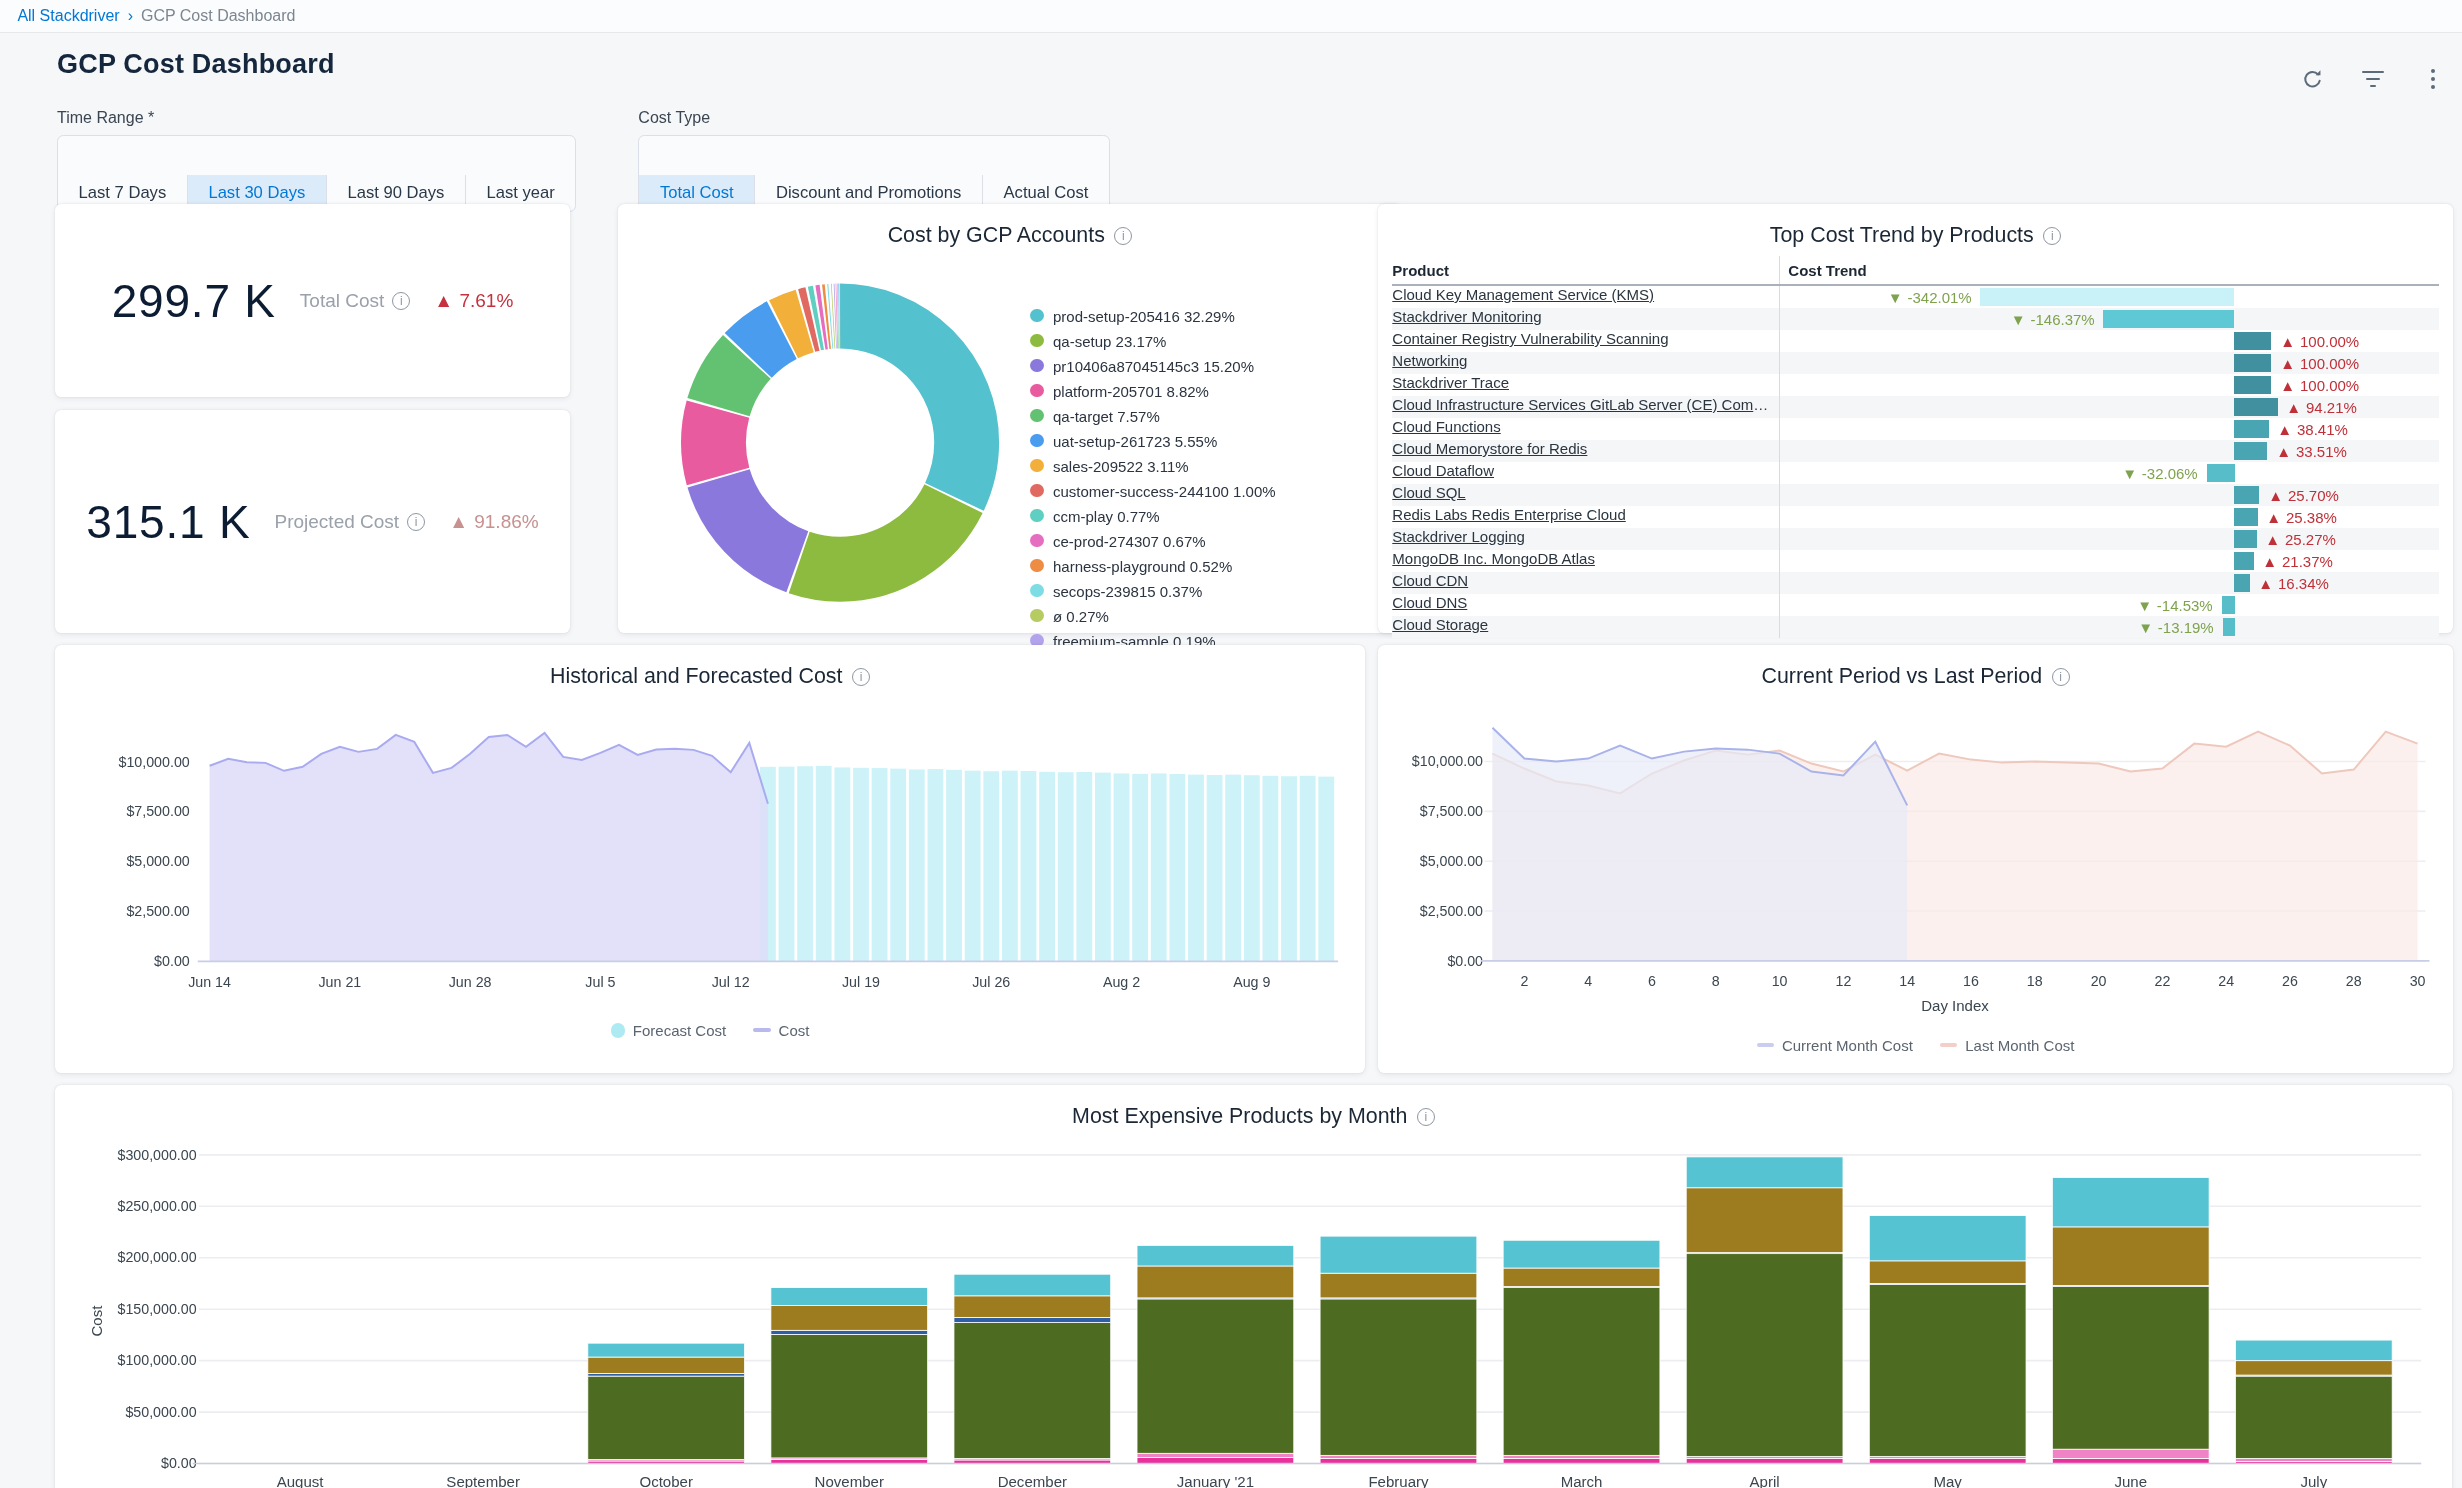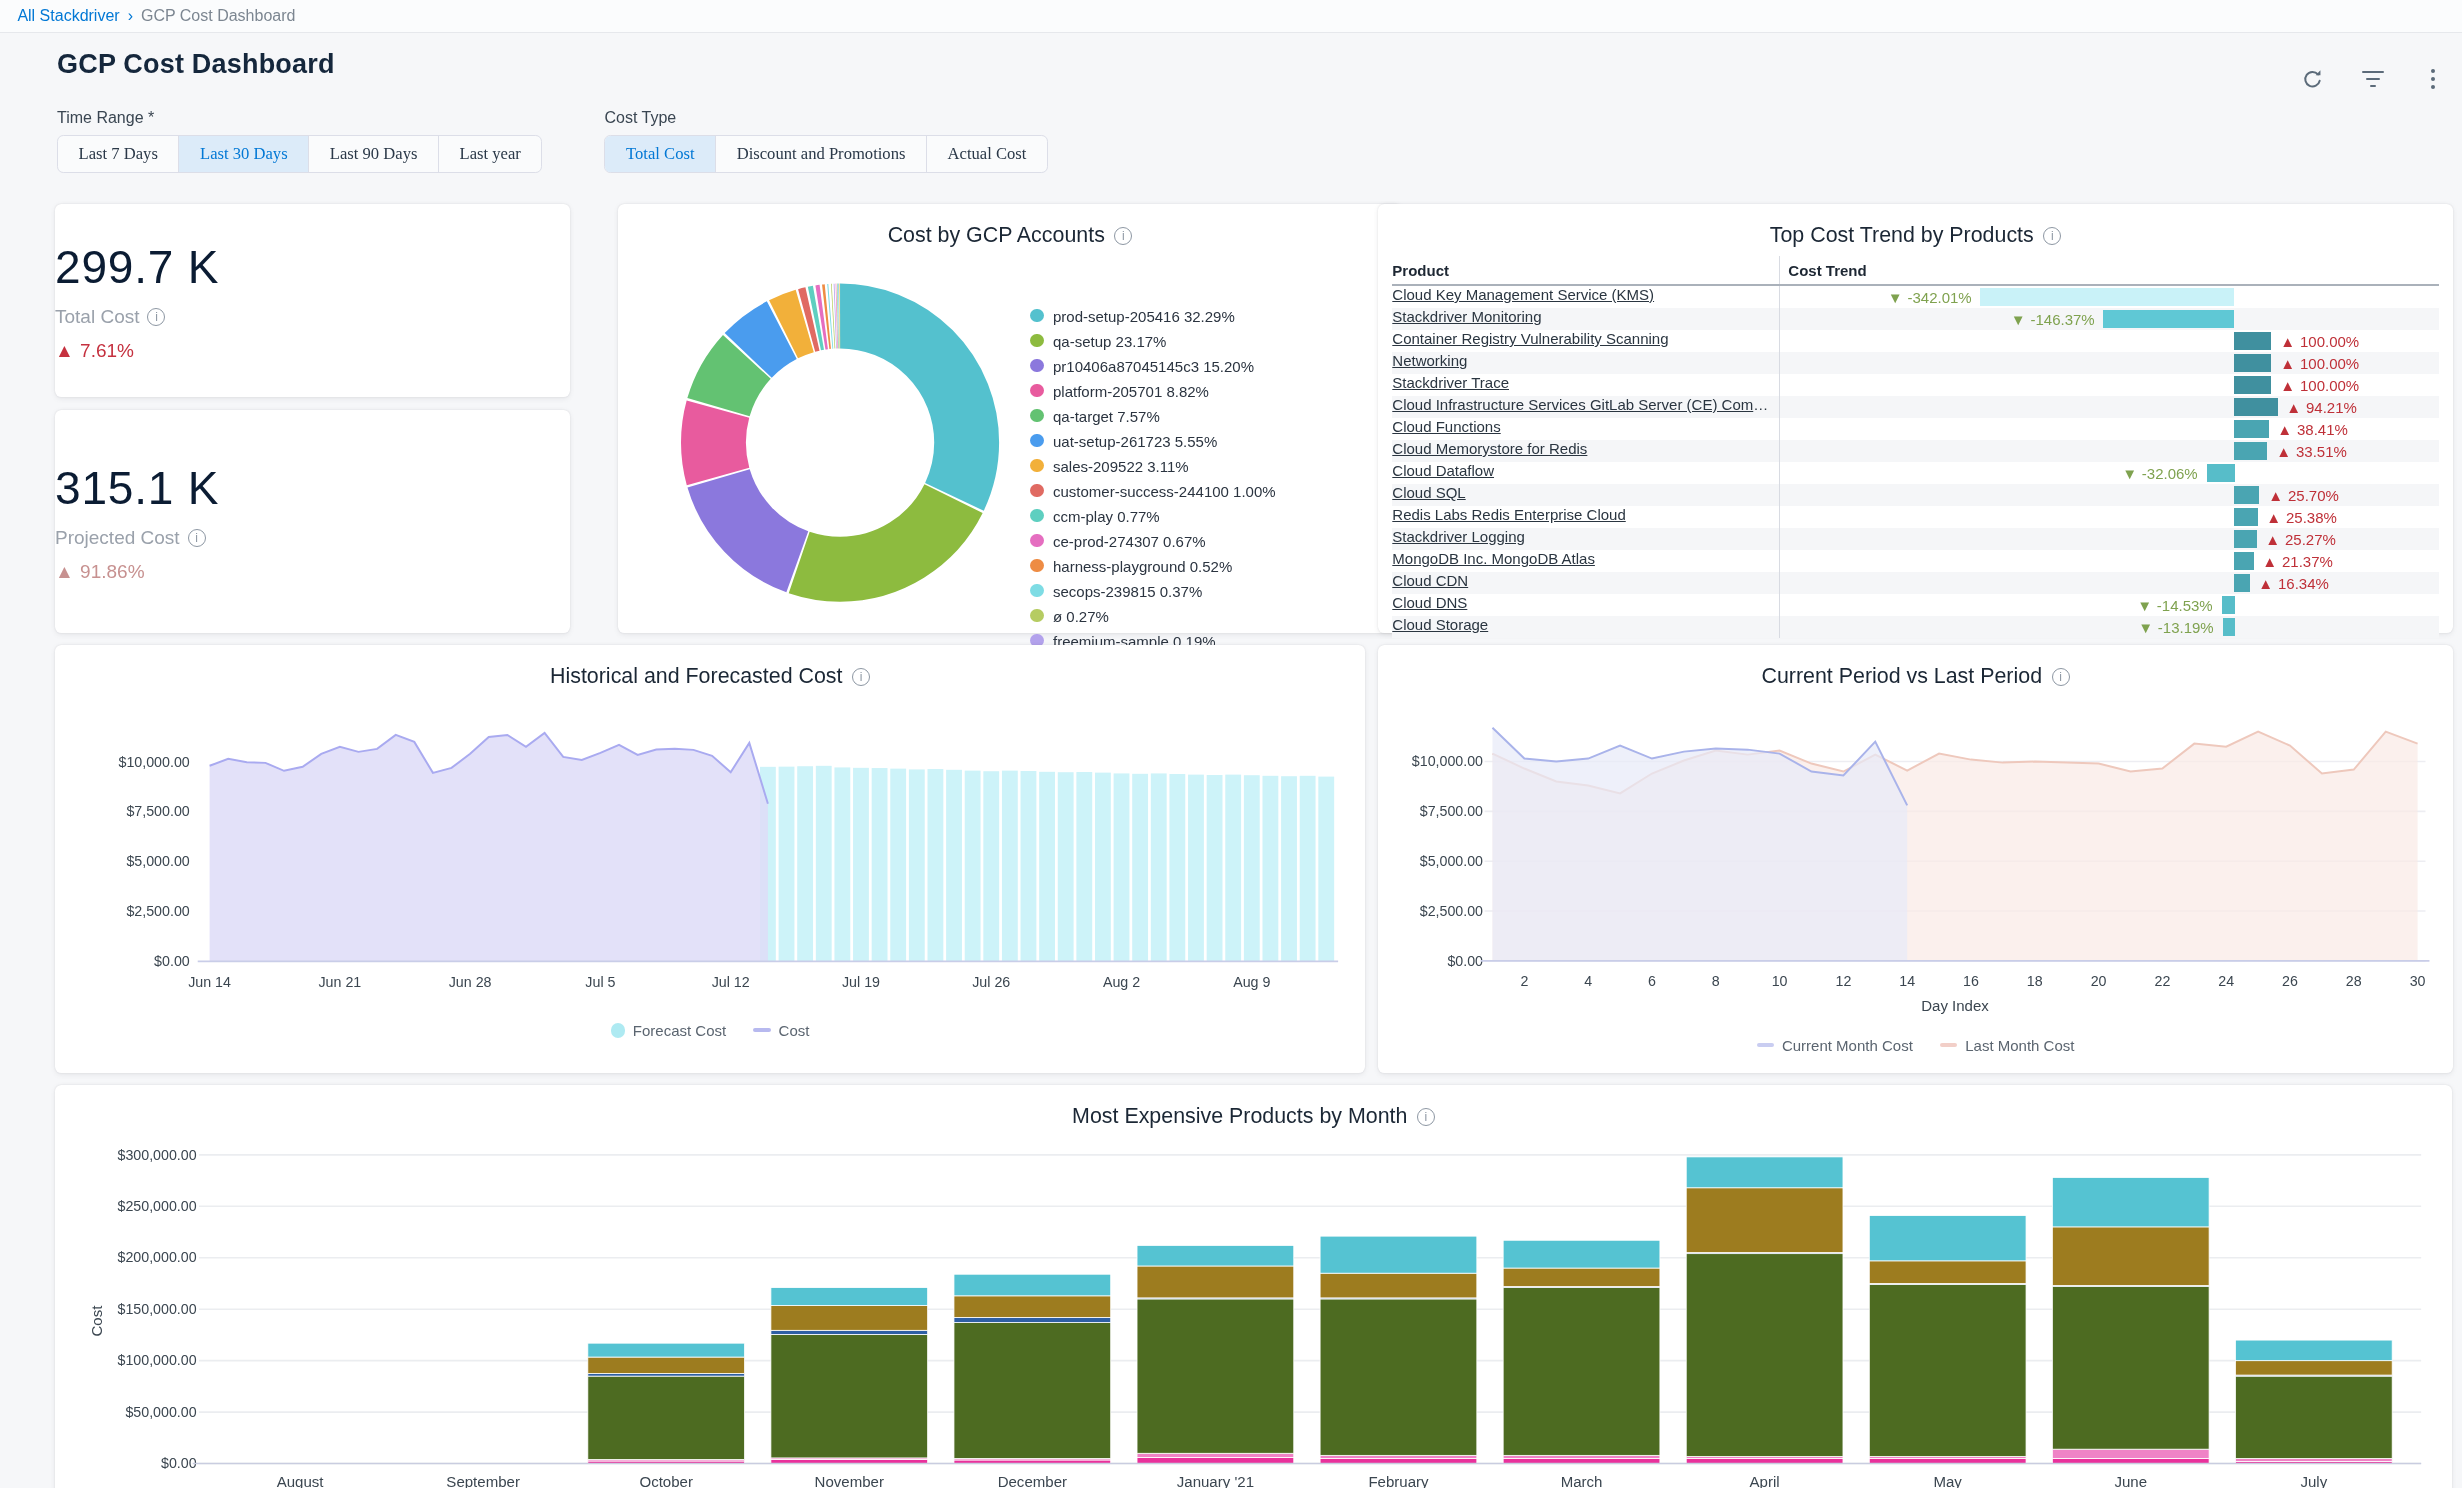--- a/index.html
+++ b/index.html
@@ -31,40 +31,41 @@
   .filter-icon i:nth-child(1){width:22px;} .filter-icon i:nth-child(2){width:14.3px;} .filter-icon i:nth-child(3){width:6.3px;}
   .kebab-icon { display:flex; flex-direction:column; gap:4px; }
   .kebab-icon i { width:4px; height:4px; border-radius:50%; background:#5c6b7a; }
   
   .filters { position:absolute; left:57px; top:109px; display:flex; gap:62px; }
   .flabel { font-size:16px; color:#3a4652; margin-bottom:8px; }
   .seg { display:inline-flex; background:#fafbfc; border:1.6px solid #dcdee8; border-radius:6.3px; overflow:hidden; }
   .seg-btn {
     font-size:16.6px; color:#2a3848; padding:0 20.6px; height:36px; display:flex; align-items:center;
     background:transparent; border:none; border-right:1.6px solid #dcdee8; cursor:pointer; white-space:nowrap;
-    font-family:Liberation Serif, serif;
+    font-family:Liberation Sans, sans-serif;
+    margin-top:39px;
   }
   .seg-btn:last-child { border-right:none; }
   .seg-btn.selected { background:#dcebf9; color:#0278d5; }
   
   .card {
     position:absolute; background:#ffffff; border-radius:6.3px;
     box-shadow:0 0 1.6px rgba(40,41,61,.14), 0 1.6px 4.8px rgba(96,97,112,.10);
   }
   .chart-title {
     display:flex; align-items:center; justify-content:center; gap:9.5px;
     font-size:21.4px; color:#1b2735; font-weight:500; padding-top:19px;
   }
   .info {
     display:inline-flex; align-items:center; justify-content:center;
     width:18px; height:18px; border:1.6px solid #8d97a3; border-radius:50%;
     color:#8d97a3; font-size:12px; font-style:normal; cursor:pointer; flex:none;
   }
   
-  .stat-card { display:flex; flex-direction:column; justify-content:center; gap:12px; }
+  .stat-card { display:flex; align-items:center; justify-content:center; gap:24px; }
   .stat-value { font-size:46px; font-weight:500; color:#0b1c33; letter-spacing:0.8px; }
   .stat-label-row { display:flex; align-items:center; gap:8px; font-size:19px; color:#9aa1ab; }
   .stat-delta { font-size:19px; display:flex; align-items:center; gap:6.3px; }
   
   .donut-wrap { display:flex; padding:11px 8px 0 40px;text-align:right; }
   .legend { width:333px; padding-top:48px; font-size:15px; color:#2b3440; }
   .legend-item { display:flex; gap:9.5px; margin-bottom:5.5px; line-height:1.3; align-items:flex-start; }
   .legend-dot { width:13.5px; height:13.5px; border-radius:50%; flex:none; margin-top:1.6px; }
   .legend-page { display:flex; align-items:center; gap:6.3px; margin-top:11px; font-size:16px; color:#2b3440; }
   .pg-up { color:#c3c8cd; cursor:pointer; font-size:14.3px; }

